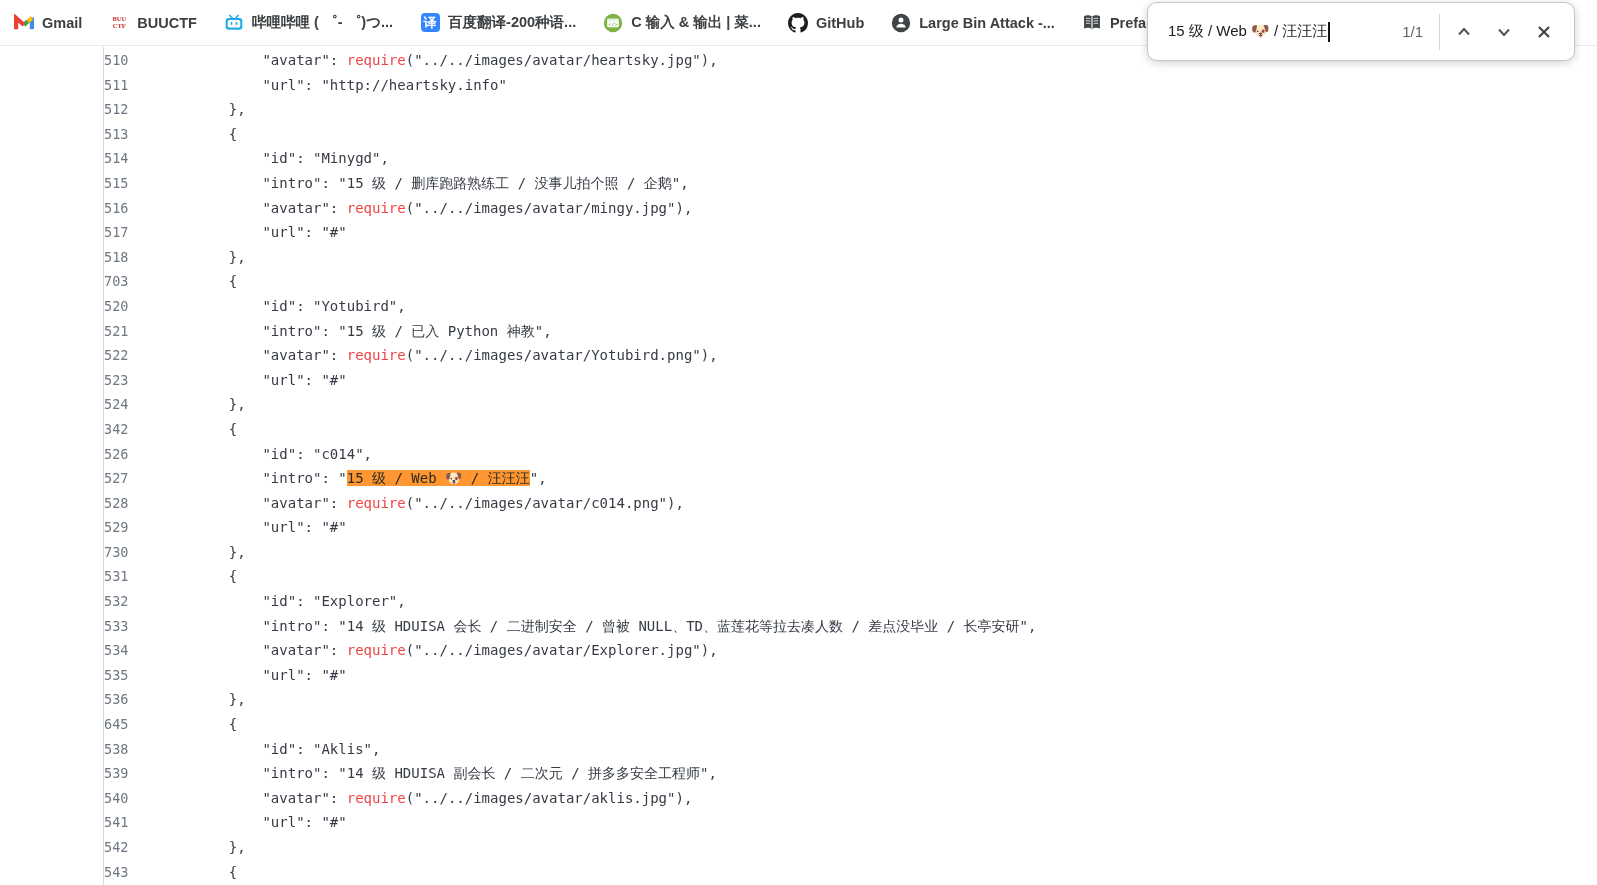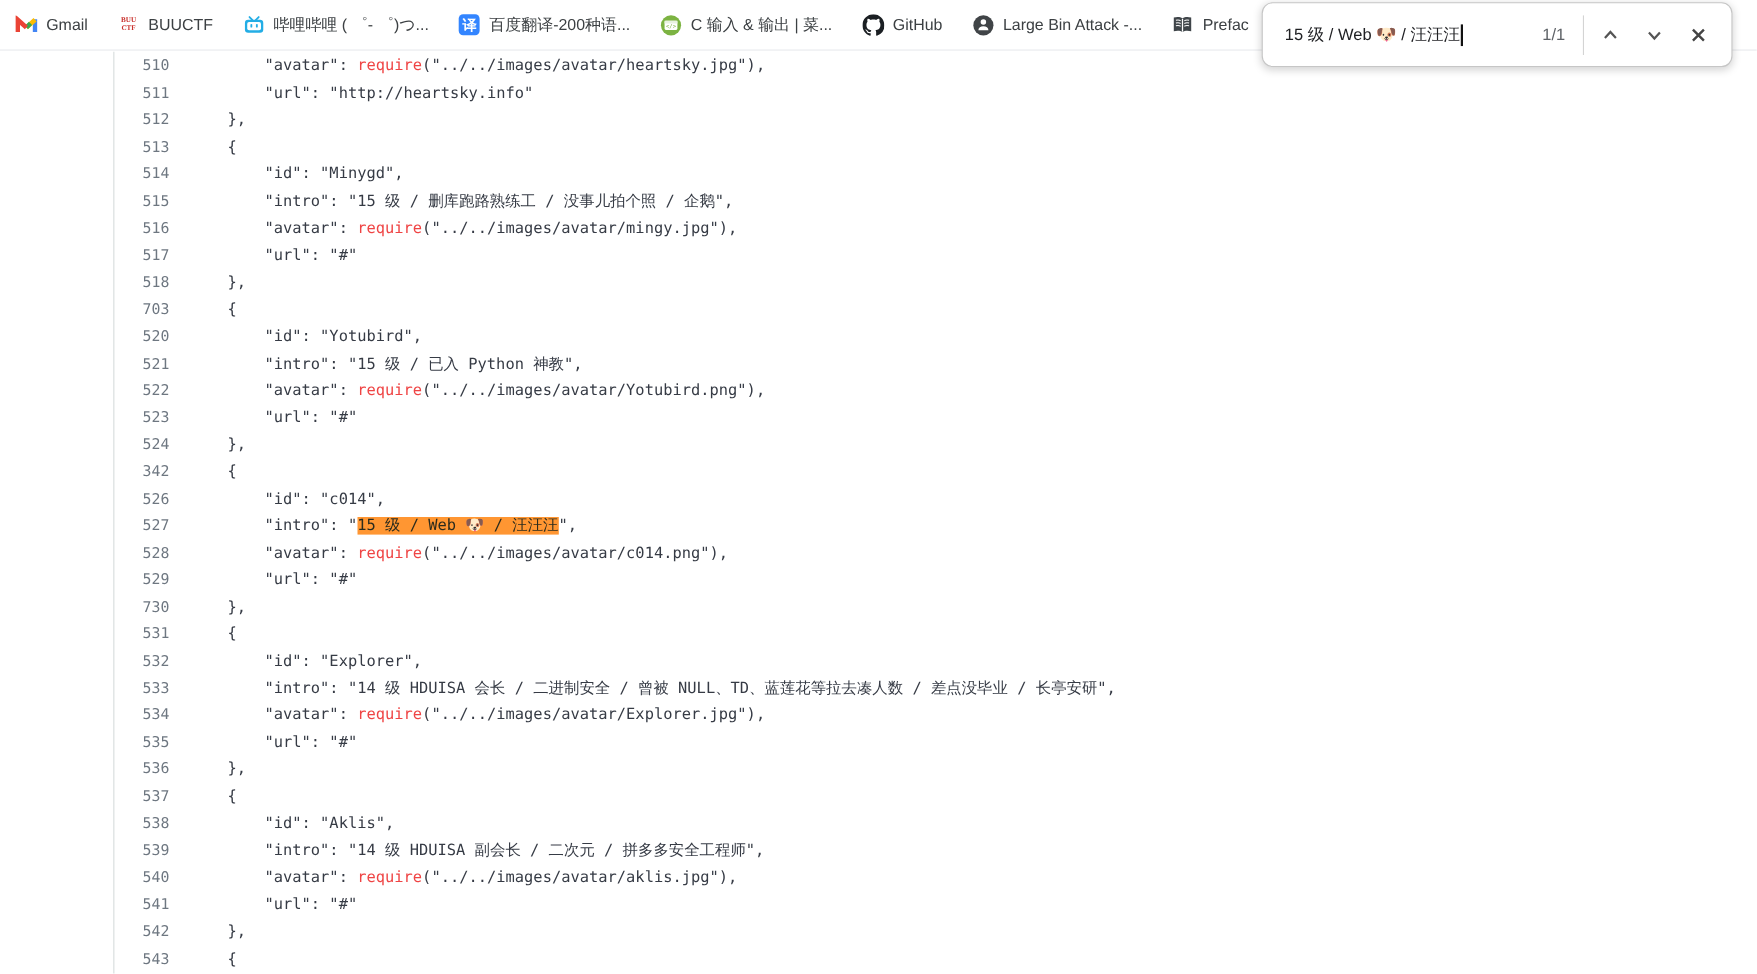--- a/index.html
+++ b/index.html
@@ -8,38 +8,38 @@
     font-family:"Liberation Sans", sans-serif;
   }
   
   .top-hairline{position:absolute;top:1px;left:47px;width:1075px;height:1px;background:#ebebeb;}
   .bookmarks-bar{
     position:absolute;top:0;left:0;right:0;height:46px;background:#ffffff;
     border-bottom:1px solid #e8eaed;display:flex;align-items:center;
     padding:0 14px;gap:27px;box-sizing:border-box;white-space:nowrap;overflow:hidden;
   }
   .bm-item{display:flex;align-items:center;gap:8px;cursor:pointer;flex:0 0 auto;}
-  .bm-label{font-size:14.5px;color:#3c4043;}
+  .bm-label{font-size:14.5px;color:#3c4043;font-weight:bold;}
   .bm-icon{width:20px;height:20px;display:flex;align-items:center;justify-content:center;flex:0 0 auto;}
   .bm-icon svg{display:block;}
   .buuctf-glyph{font-size:6.5px;line-height:6.5px;font-weight:bold;color:#c9302c;
     font-family:"Liberation Serif", serif;text-align:center;letter-spacing:0;}
   .baidu-glyph{width:19px;height:19px;border-radius:4px;background:#3385ff;color:#fff;
     font-size:13px;font-weight:bold;display:flex;align-items:center;justify-content:center;}
   
   .content{position:absolute;top:47px;left:0;right:0;bottom:0;background:#fff;}
   .left-panel{position:absolute;left:0;top:0;bottom:0;width:103px;background:#ffffff;
     border-right:1px solid #d6dcdc;}
   .code-area{
     position:absolute;left:104px;top:0;right:0;bottom:0;overflow:hidden;
     font-family:"DejaVu Sans Mono", monospace;font-size:14px;line-height:24.6px;
     color:#363b45;padding-top:1px;
   }
   .code-line{white-space:pre;height:24.6px;}
-  .ln{display:inline-block;width:50px;text-align:right;color:#6e7781;margin-right:19px;
+  .ln{display:inline-block;width:50px;text-align:left;color:#6e7781;margin-right:41px;
     font-size:13.5px;}
   .kw{color:#ef4444;}
   .match{background:#ff9632;color:#2b2b1d;}
   
   .find-bar{
     position:absolute;left:1147px;top:2px;width:428px;height:59px;background:#ffffff;
     border:1px solid #c6c6c6;border-radius:10px;box-shadow:0 2px 8px rgba(0,0,0,0.18);
     display:flex;align-items:center;box-sizing:border-box;padding:0 10px 0 20px;z-index:20;
   }
   .find-query{flex:1;display:flex;align-items:center;font-size:15px;color:#202124;
@@ -156,21 +156,21 @@
       <div class="code-line"><span class="ln">527</span><span class="plain">        "intro": "</span><span class="match">15 级 / Web 🐶 / 汪汪汪</span><span class="plain">",</span></div>
       <div class="code-line"><span class="ln">528</span><span class="plain">        "avatar": </span><span class="kw">require</span><span class="plain">("../../images/avatar/c014.png"),</span></div>
       <div class="code-line"><span class="ln">529</span><span class="plain">        "url": "#"</span></div>
       <div class="code-line"><span class="ln">730</span><span class="plain">    },</span></div>
       <div class="code-line"><span class="ln">531</span><span class="plain">    {</span></div>
       <div class="code-line"><span class="ln">532</span><span class="plain">        "id": "Explorer",</span></div>
       <div class="code-line"><span class="ln">533</span><span class="plain">        "intro": "14 级 HDUISA 会长 / 二进制安全 / 曾被 NULL、TD、蓝莲花等拉去凑人数 / 差点没毕业 / 长亭安研",</span></div>
       <div class="code-line"><span class="ln">534</span><span class="plain">        "avatar": </span><span class="kw">require</span><span class="plain">("../../images/avatar/Explorer.jpg"),</span></div>
       <div class="code-line"><span class="ln">535</span><span class="plain">        "url": "#"</span></div>
       <div class="code-line"><span class="ln">536</span><span class="plain">    },</span></div>
-      <div class="code-line"><span class="ln">537</span><span class="plain">    {</span></div>
+      <div class="code-line"><span class="ln">645</span><span class="plain">    {</span></div>
       <div class="code-line"><span class="ln">538</span><span class="plain">        "id": "Aklis",</span></div>
       <div class="code-line"><span class="ln">539</span><span class="plain">        "intro": "14 级 HDUISA 副会长 / 二次元 / 拼多多安全工程师",</span></div>
       <div class="code-line"><span class="ln">540</span><span class="plain">        "avatar": </span><span class="kw">require</span><span class="plain">("../../images/avatar/aklis.jpg"),</span></div>
       <div class="code-line"><span class="ln">541</span><span class="plain">        "url": "#"</span></div>
       <div class="code-line"><span class="ln">542</span><span class="plain">    },</span></div>
       <div class="code-line"><span class="ln">543</span><span class="plain">    {</span></div>
     </div>
 </div>
 
 <div class="find-bar">

